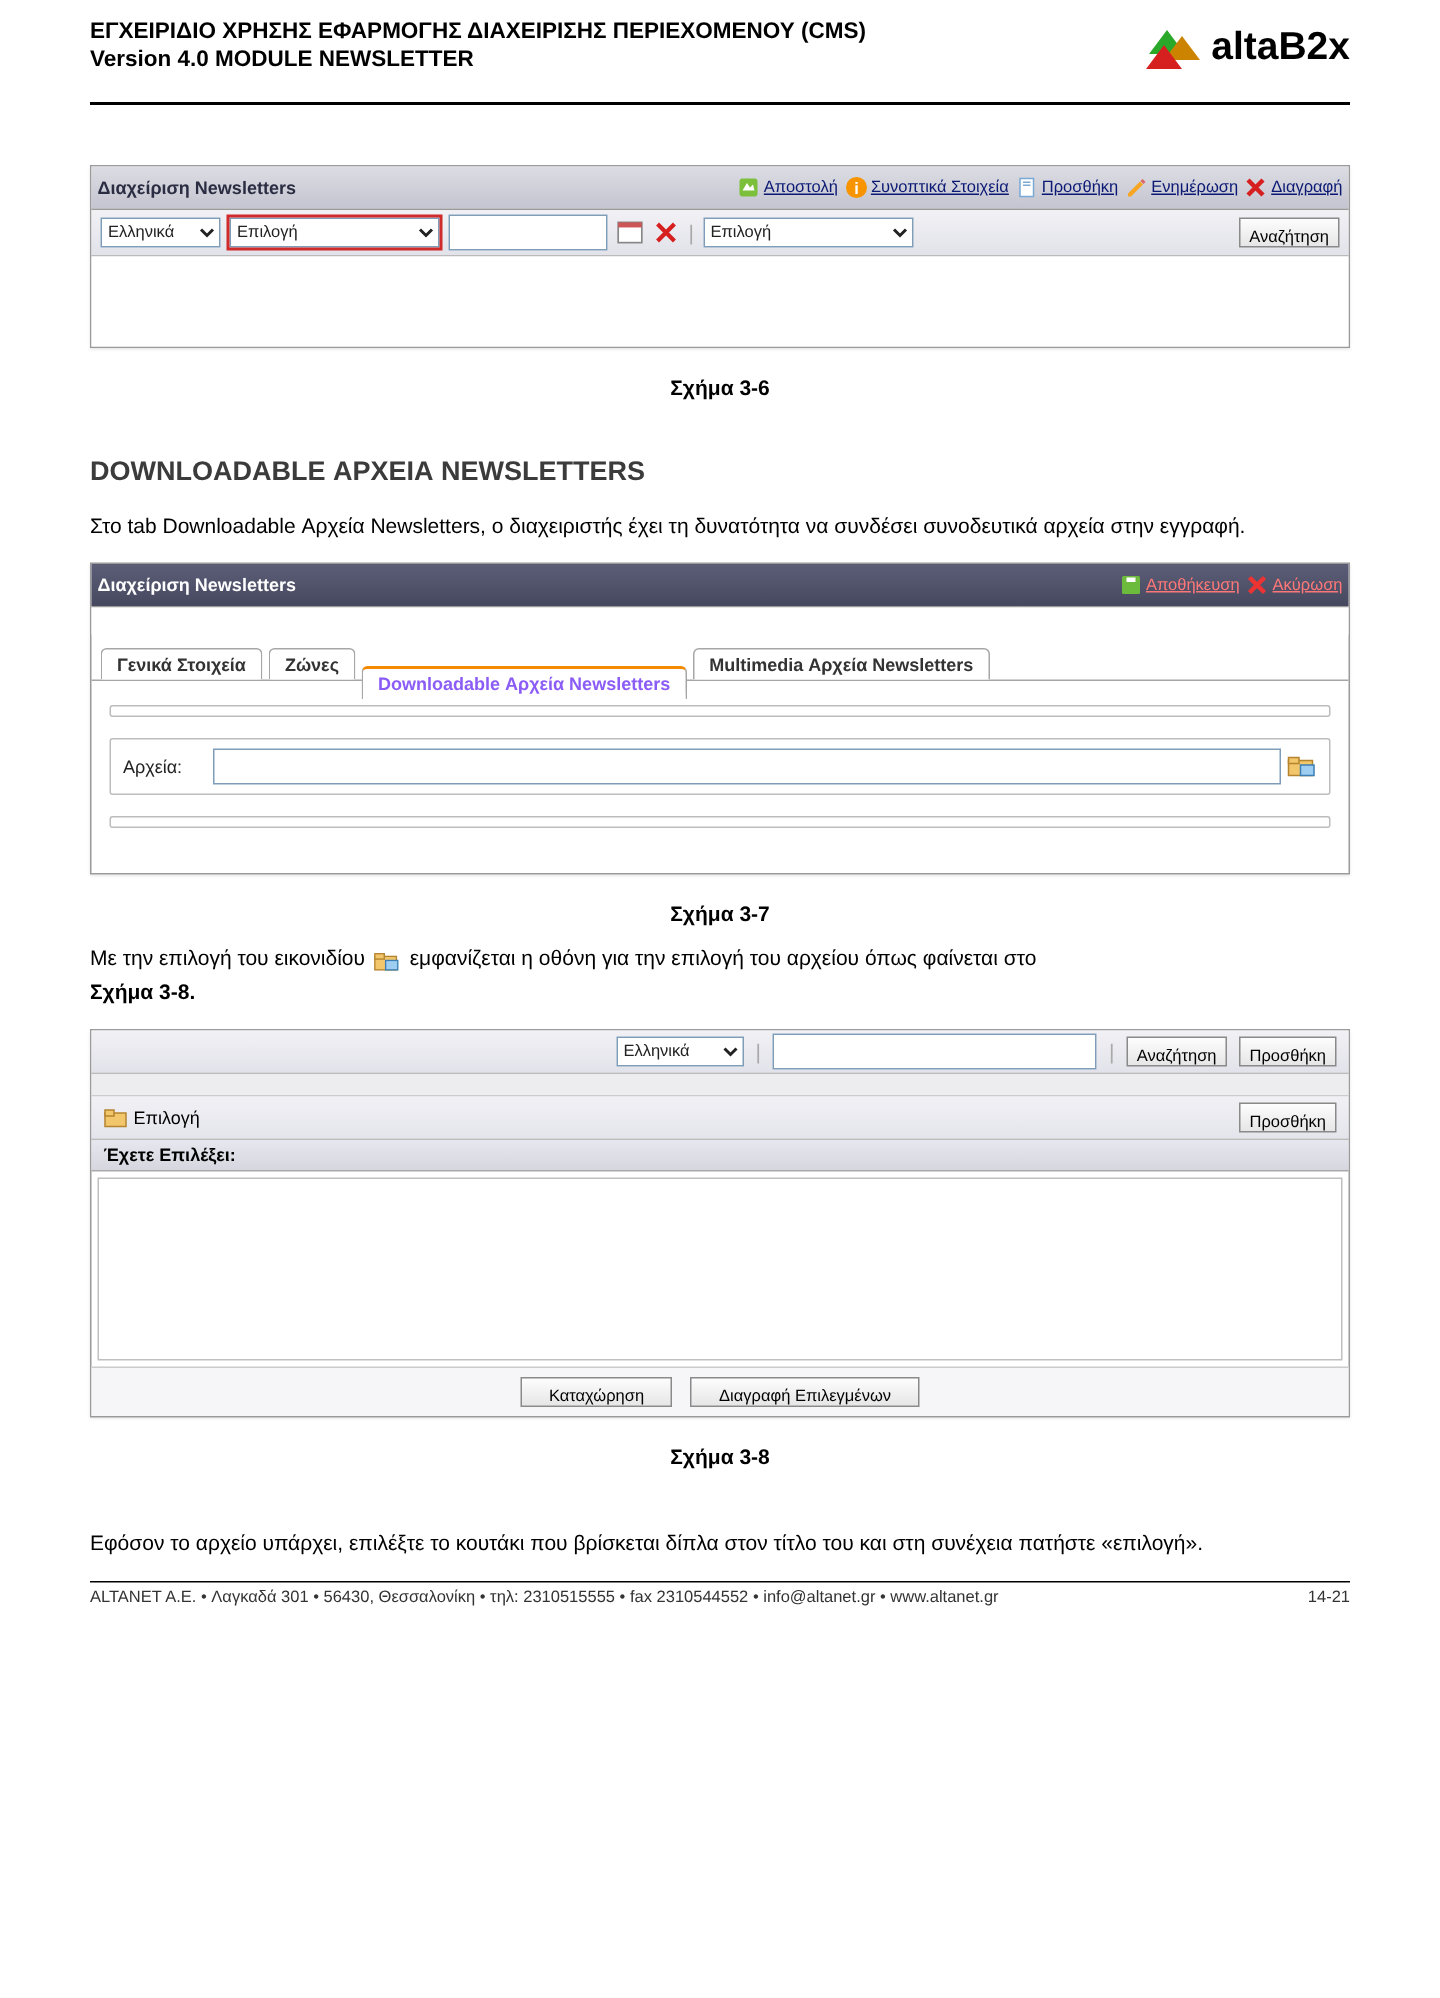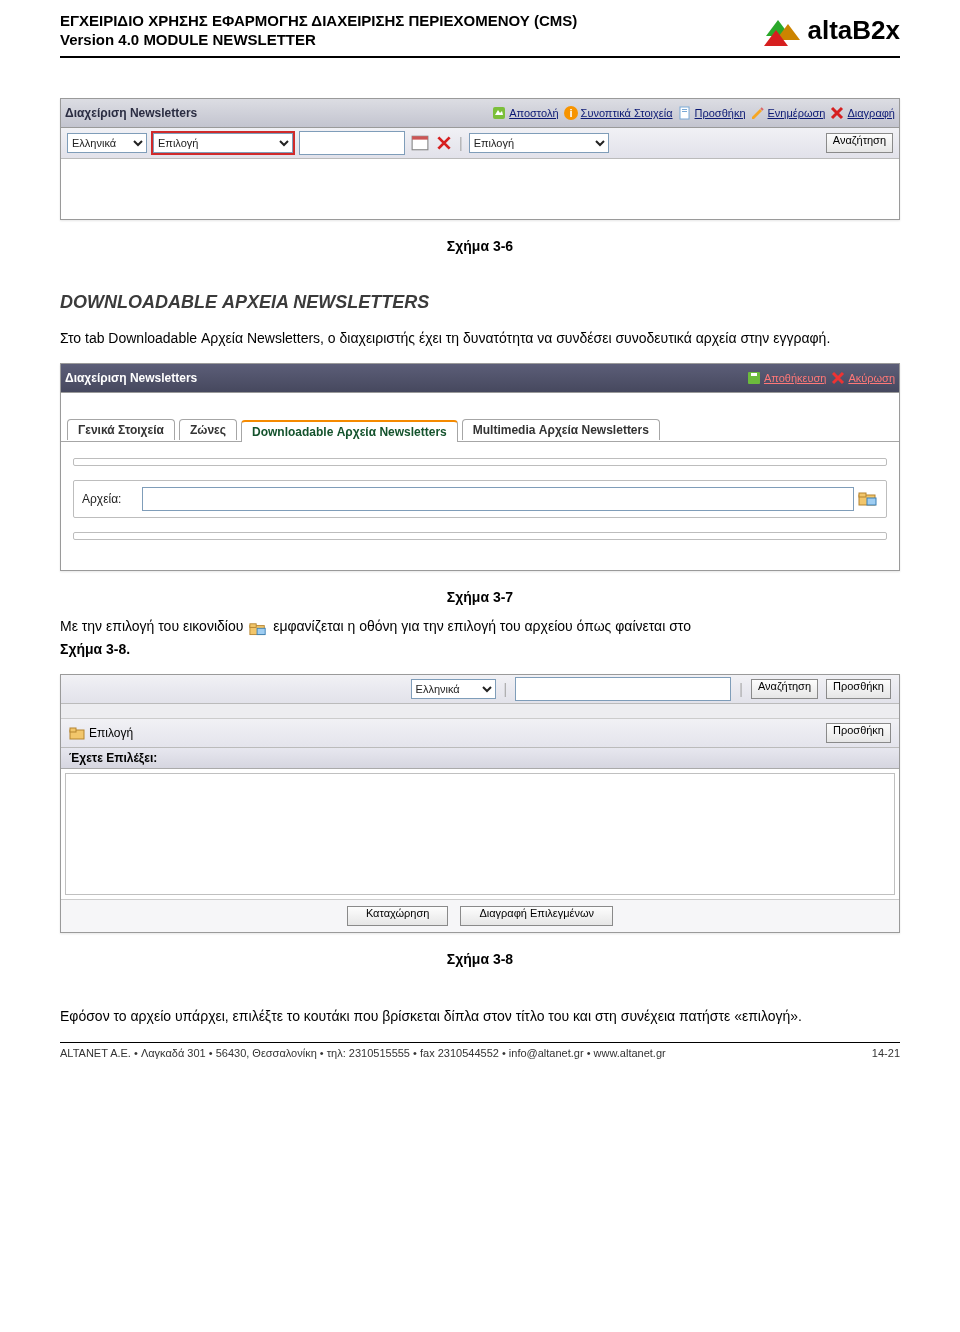--- a/index.html
+++ b/index.html
@@ -1,49 +1,49 @@
 <!DOCTYPE html>
 <html><head>
 <meta charset="utf-8">
 <style>
 body{margin:0;background:#fff;font-family:Arial,Verdana,sans-serif;color:#000;font-size:14px}
 .page{width:960px;margin:0 auto;padding:10px 60px 0 60px;box-sizing:border-box}
 
 
-.doc-header{display:flex;align-items:center;border-bottom:2px solid #000;padding-bottom:6px;margin-bottom:40px}
+.doc-header{display:flex;align-items:center;border-bottom:2px solid #000;padding-bottom:18px;margin-bottom:40px}
 .doc-header-text{flex:1;font-weight:bold;font-size:15px;line-height:1.3}
 .logo-wrap{display:flex;align-items:center}
 .logo-mark{width:40px;height:40px;margin-right:6px;position:relative}
 .logo-mark svg{width:100%;height:100%}
 .logo-text{font-size:26px;font-weight:bold;color:#000}
 
 
 .panel{border:1px solid #9a9a9a;box-shadow:0 1px 2px rgba(0,0,0,0.1);background:#fff;margin-bottom:18px}
 .gradbar{background:linear-gradient(#dcdde3,#c3c4cf);border-bottom:1px solid #9a9a9a;height:28px;display:flex;align-items:center;padding:0 4px;font-size:12px}
 .titlebar-title{font-weight:bold;color:#2b2d42;flex:1;white-space:nowrap}
 .tb-links{display:flex;gap:4px;align-items:center}
 .tb-link{color:#0b1974;font-size:11px;text-decoration:underline;display:flex;align-items:center;gap:2px}
 .ic{width:16px;height:16px;display:inline-block;flex:none}
 
 .toolbar{background:linear-gradient(#f1f1f5,#e2e2ea);height:30px;display:flex;align-items:center;padding:0 6px;border-bottom:1px solid #bbb;gap:6px}
 .sel{border:1px solid #7f9db9;background:#fff;height:20px;font-size:11px;color:#222}
 .sel-hl{outline:2px solid #d02a2a}
 .icbtn{width:18px;height:18px;display:inline-flex;align-items:center;justify-content:center}
 .txtfield{border:1px solid #7f9db9;background:#fff;height:20px;min-width:100px}
-.btn{border:1px solid #8a8a8a;background:linear-gradient(#fdfdfd,#e6e6e6);height:20px;font-size:11px;padding:0 6px;display:inline-flex;align-items:flex-start}
+.btn{border:1px solid #8a8a8a;background:linear-gradient(#fdfdfd,#e6e6e6);height:20px;font-size:11px;padding:0 6px;display:inline-flex;align-items:flex-end}
 
 .empty-area{height:60px;background:#fff}
 
 .caption{text-align:center;font-weight:bold;margin:18px 0 38px 0}
-.section-title{font-weight:bold;font-style:italic;font-size:18px;color:#3b3b3b;margin:10px 0 14px 0}
+.section-title{font-weight:bold;font-size:18px;color:#3b3b3b;margin:10px 0 14px 0}
 .para{line-height:1.6;margin:4px 0 14px 0}
 
-.tabrow{display:flex;align-items:flex-start;border-bottom:1px solid #a6a6a6;margin-top:8px;padding:0 6px}
+.tabrow{display:flex;align-items:center;border-bottom:1px solid #a6a6a6;margin-top:8px;padding:0 6px}
 .tab{border:1px solid #a6a6a6;border-bottom:none;padding:3px 10px;margin-right:4px;background:#fff;font-size:12px;font-weight:bold;color:#333;border-top-left-radius:4px;border-top-right-radius:4px}
-.tab.active{color:#14532d;border-top:2px solid #f58a00;background:#fff;position:relative;top:1px}
+.tab.active{color:#8b5cf6;border-top:2px solid #f58a00;background:#fff;position:relative;top:13px}
 .form-area{padding:16px 12px}
 .form-line{border:1px solid #bdbdbd;border-radius:2px;padding:6px 8px;margin-bottom:14px;display:flex;align-items:center}
 .form-lbl{width:60px;font-size:12px;color:#222}
 .form-input{flex:1;height:20px;border:1px solid #7f9db9;background:#fff}
 .folder-ic{width:20px;height:16px;margin-left:4px}
 
 
 .inline-ic{width:18px;height:14px;vertical-align:middle;display:inline-block;margin:0 2px}
 
 

